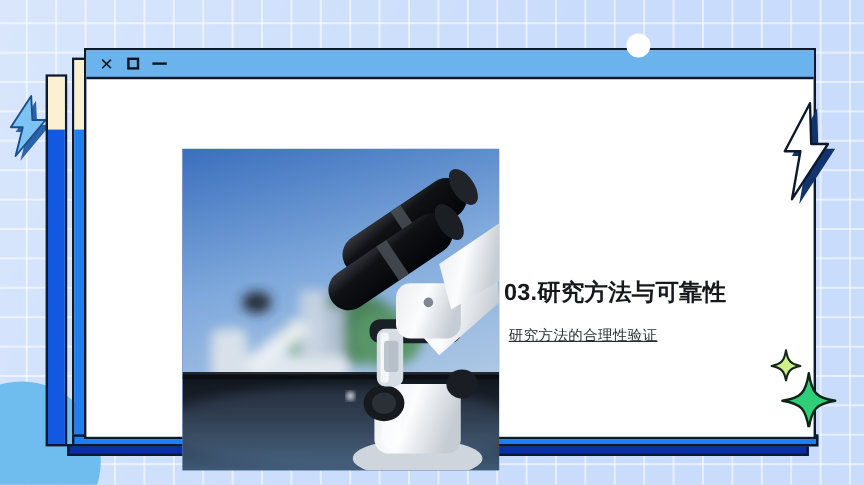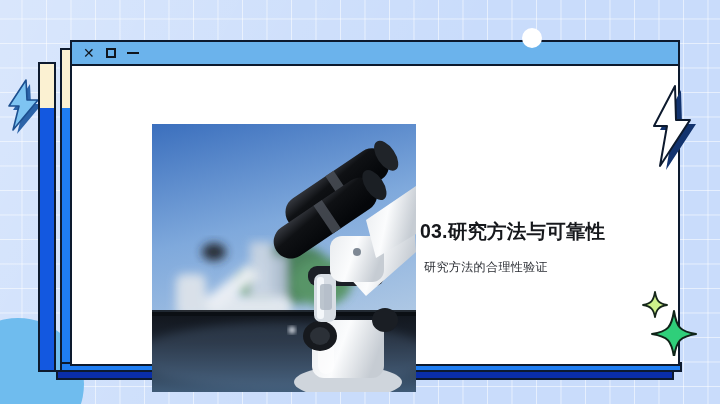--- a/index.html
+++ b/index.html
@@ -68,28 +68,29 @@
   }
 
   
   .photo{
     position:absolute;left:80px;top:82px;width:264px;height:268px;
     overflow:hidden;background:#2f5fa8;
   }
   .photo svg{display:block;width:100%;height:100%;}
 
   
-  .textblock{position:absolute;left:348px;top:176px;width:300px;}
+  .textblock{position:absolute;left:348px;top:188px;width:300px;}
   .headline{
     font-size:19.5px;font-weight:700;color:#16181c;letter-spacing:.2px;
     white-space:nowrap;margin:0;
   }
   .subline{
     font-size:12px;color:#2a2d33;letter-spacing:.4px;margin:14px 0 0 4px;
     white-space:nowrap;
+    text-decoration:underline;
   }
 
   
   .deco{position:absolute;pointer-events:none;}
   .bolt-left{left:4px;top:74px;width:46px;height:62px;}
   .bolt-right{left:648px;top:80px;width:48px;height:92px;}
   .sparkles{left:636px;top:286px;width:64px;height:70px;}
 </style>
 </head>
 <body>

